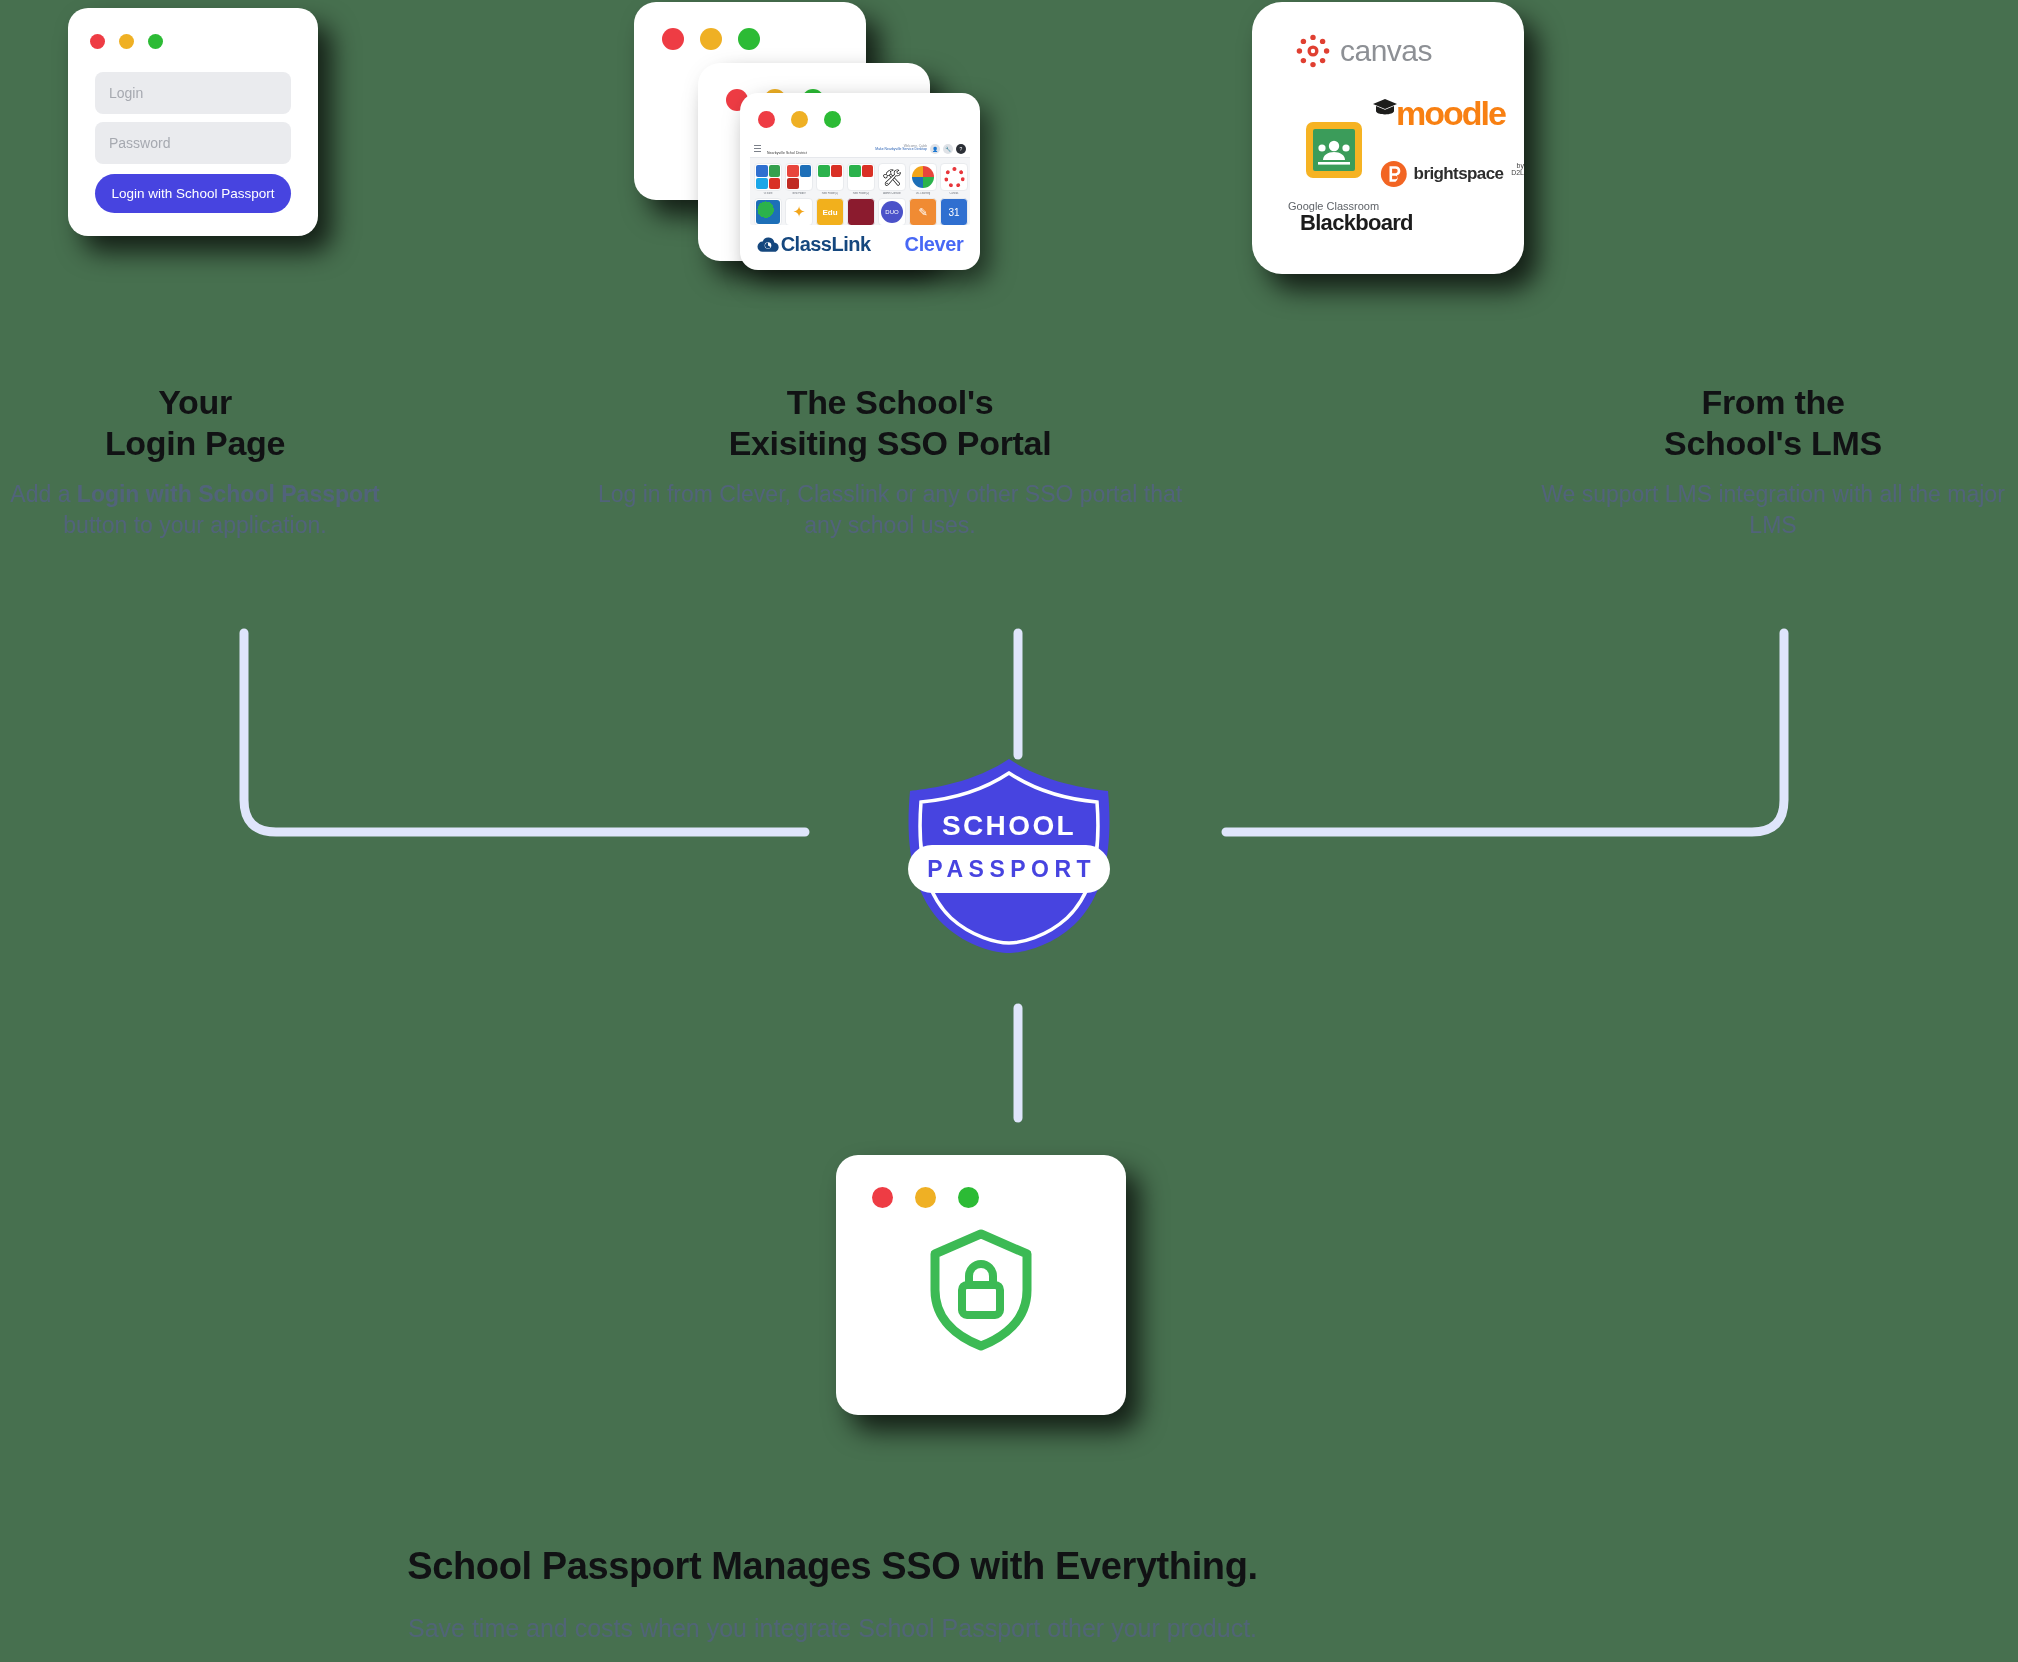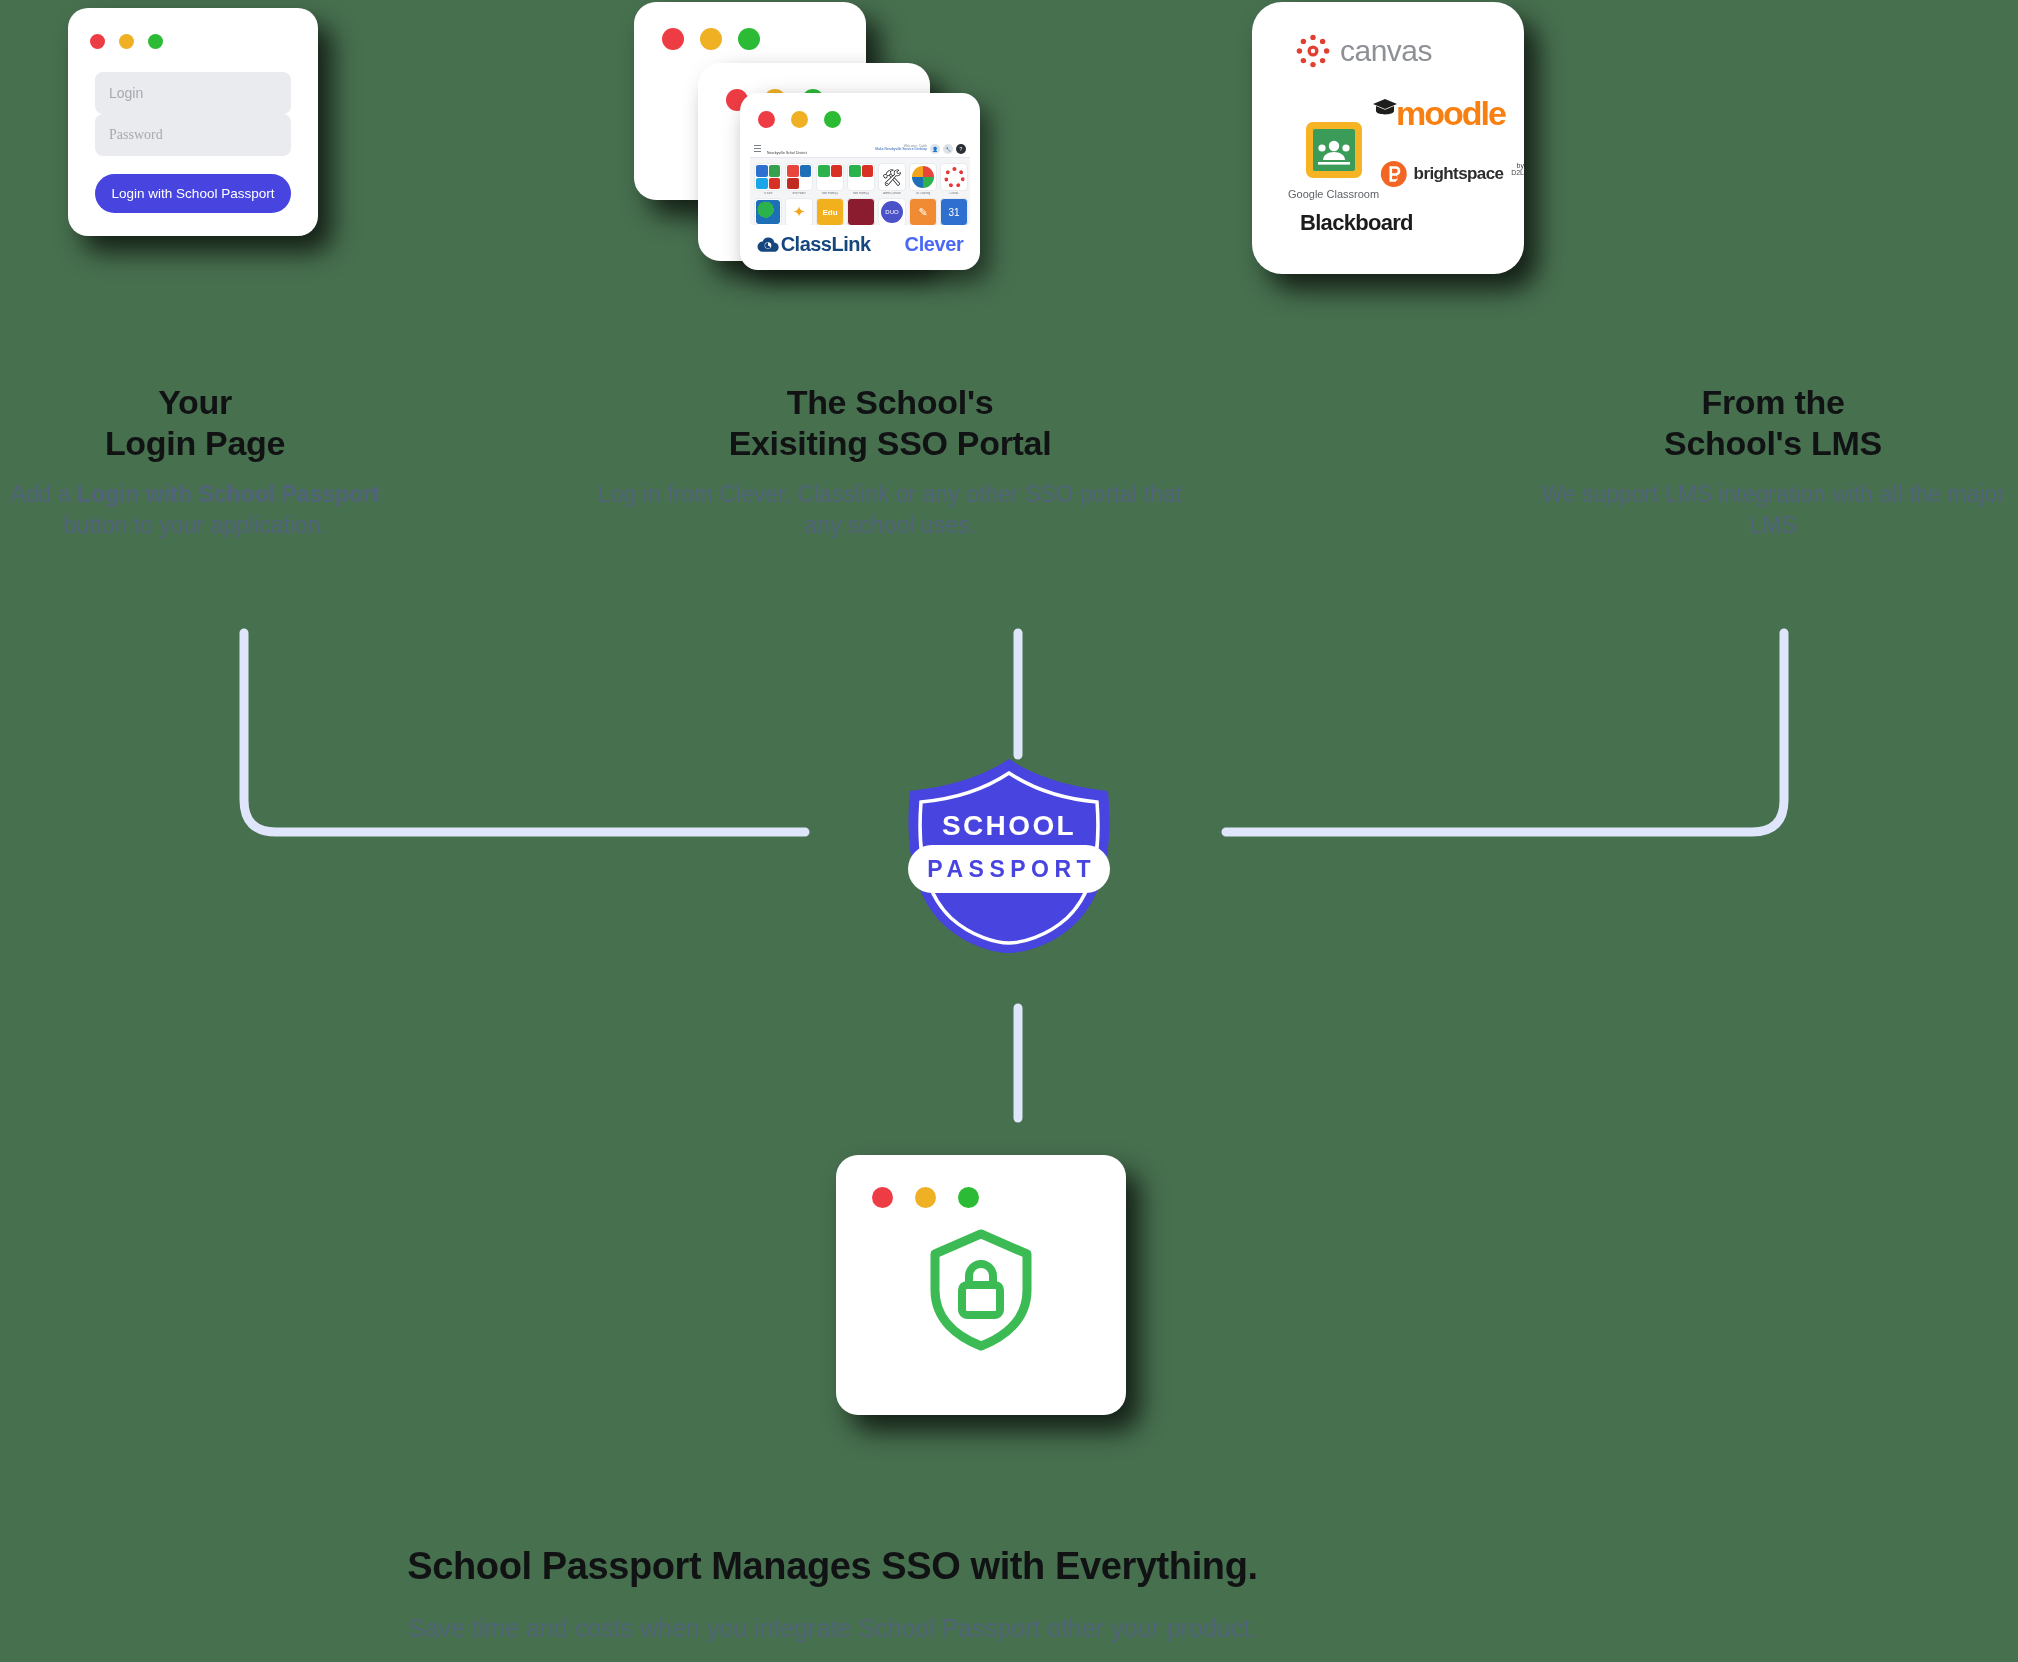--- a/index.html
+++ b/index.html
@@ -38,21 +38,21 @@
   }
   #card-login .dots { position: absolute; left: 22px; top: 26px; gap: 14px; }
   #card-login .dot { width: 15px; height: 15px; }
   .field {
     position: absolute; left: 27px; width: 196px; height: 42px;
     background: #eaebee; border-radius: 8px;
     display: flex; align-items: center; padding-left: 14px;
     color: #a6a9b0; font-size: 14px;
   }
   #field-login { top: 64px; }
-  #field-password { top: 106px; font-family: Liberation Serif, serif; }
+  #field-password { top: 114px; }
   #login-btn {
     position: absolute; left: 27px; top: 166px; width: 196px; height: 39px;
     background: #4744e0; border-radius: 20px; border: 0;
     color: #ffffff; font-size: 13.5px; font-family: "Liberation Sans", sans-serif;
     cursor: pointer; white-space: nowrap;
   }
 
   
   #stack-back {
     left: 634px; top: 2px; width: 232px; height: 198px;
@@ -126,21 +126,21 @@
   
   #card-lms {
     left: 1252px; top: 2px; width: 272px; height: 272px;
     border-radius: 30px;
   }
   .lms { position: absolute; display: flex; align-items: center; }
   #lms-canvas { left: 44px; top: 32px; gap: 10px; }
   #lms-canvas .txt { font-size: 30px; color: #8d9095; letter-spacing:-.5px; }
   #lms-moodle { left: 116px; top: 92px; gap: 2px; }
   #lms-moodle .txt { font-size: 34px; color: #f88012; font-weight: bold; letter-spacing:-2px; }
-  #lms-gclass { left: 36px; top: 118px; flex-direction: column; gap: 8px; }
+  #lms-gclass { left: 36px; top: 118px; flex-direction: column; gap: 20px; }
   #lms-gclass .txt { font-size: 11px; color: #5f6368; }
   #lms-bright { left: 128px; top: 158px; gap: 6px; }
   #lms-bright .txt { font-size: 17px; color: #2d2d2d; font-weight: 600; letter-spacing:-.6px; }
   #lms-bright .sub { font-size: 7px; color: #444; text-align: right; margin-top:-2px;}
   #lms-black { left: 48px; top: 208px; }
   #lms-black .txt { font-size: 22px; color: #1c1c1c; font-weight: 600; letter-spacing:-.7px; }
 
   
   .caption { position: absolute; text-align: center; }
   .cap-title {

